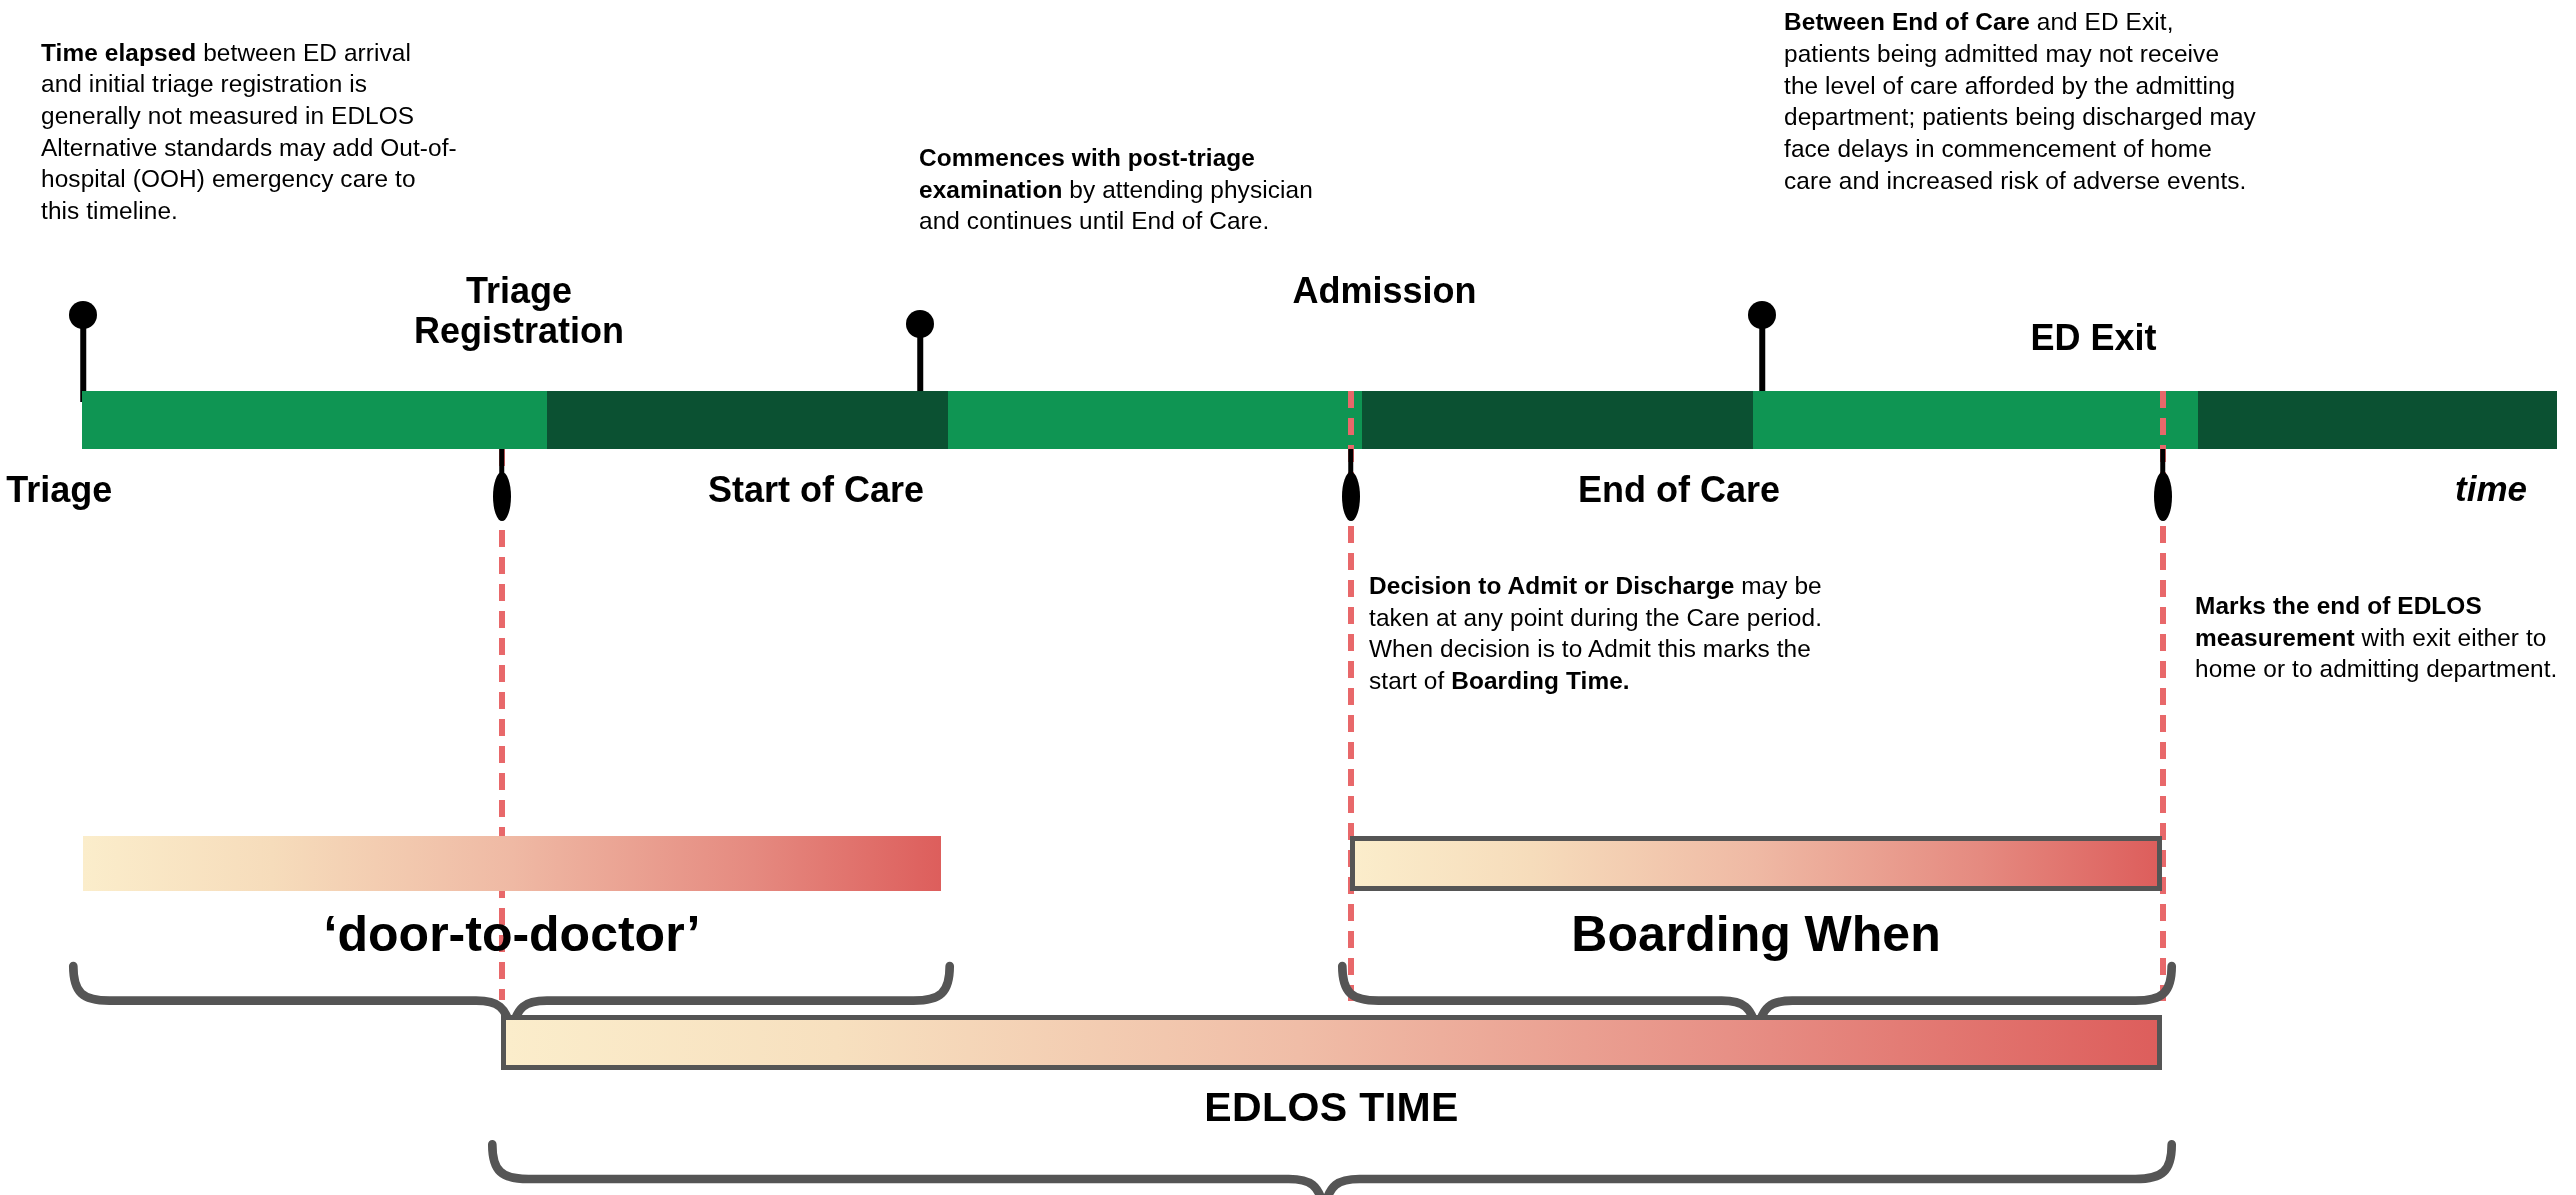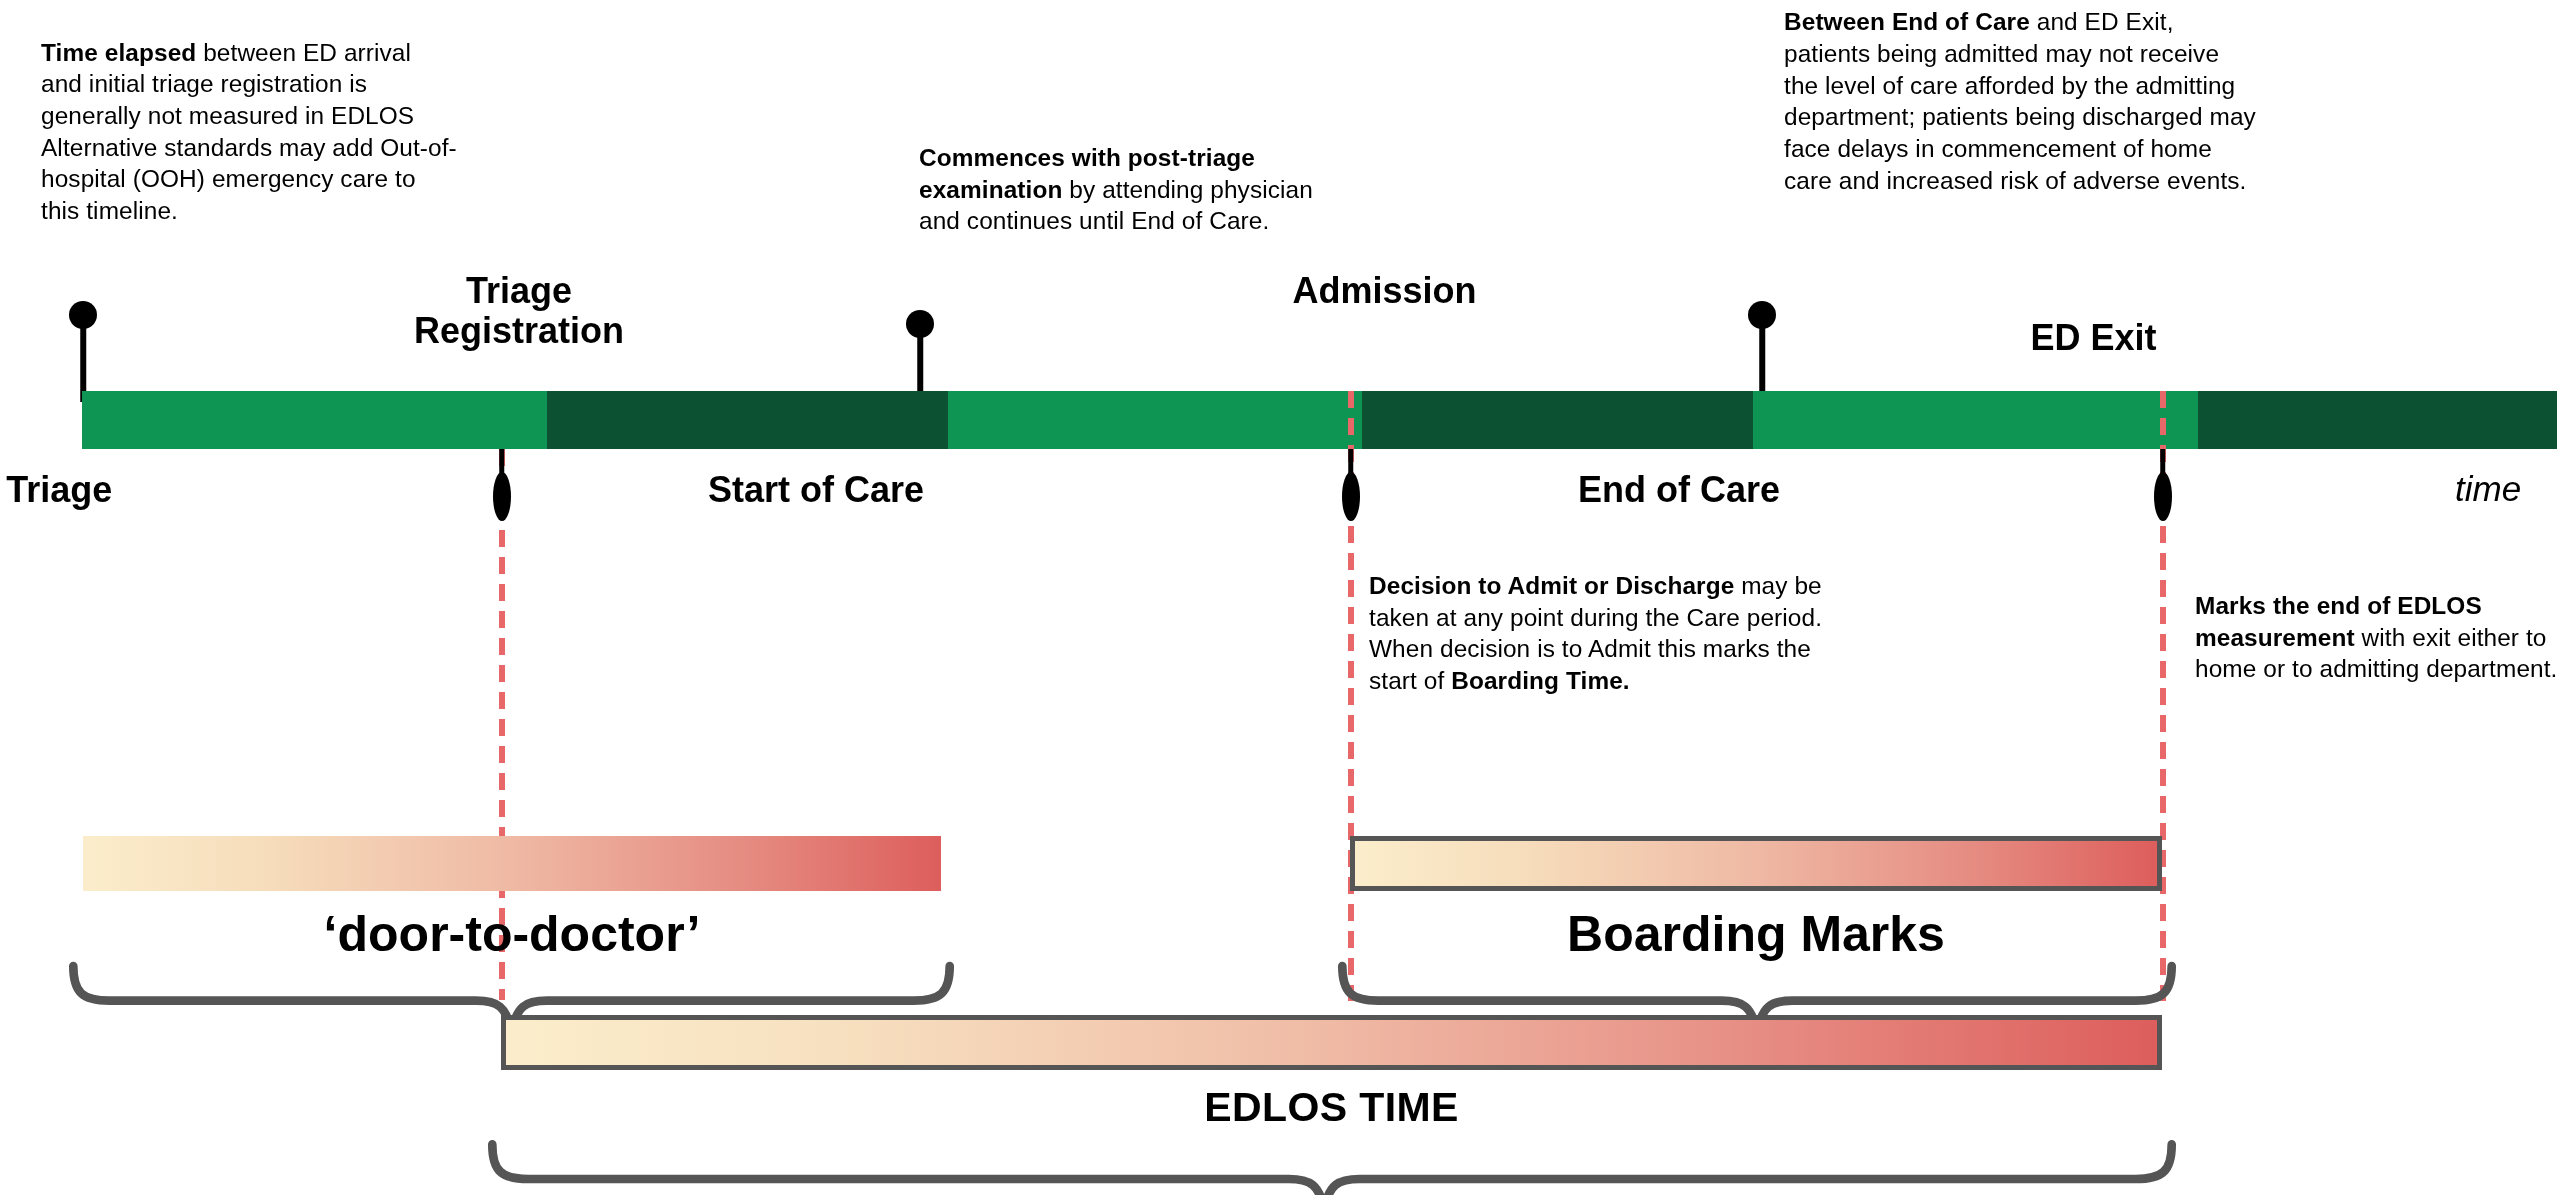--- a/index.html
+++ b/index.html
@@ -38,21 +38,21 @@
   .phase{
     position:absolute;
     font-size:36px;
     font-weight:bold;
     white-space:nowrap;
   }
   .time-axis-label{
     position:absolute;
     font-size:35px;
     font-style:italic;
-    font-weight:normal;
+    font-weight:bold;
     white-space:nowrap;
   }
 
   
   #timeline-bar{
     position:absolute;
     display:flex;
     overflow:hidden;
   }
   #timeline-bar .seg{height:100%;}
@@ -201,21 +201,21 @@
   <div class="gradbar" style="left:83px; top:836px; width:858px; height:55px;
               background:linear-gradient(90deg,#fbedcb 0%,#f6dcbb 22%,#efb9a4 50%,#e58a80 78%,#dd5e5c 100%);"></div>
   <div class="bar-caption" style="left:83px; top:905px; width:858px;">‘door-to-doctor’</div>
 
   <svg class="brace" style="left:67px; top:958px;" width="889" height="79" viewBox="0 0 1130 100" fill="none">
     <path d="M8 10 C8 44, 20 54, 54 54 L520 54 C548 54, 558 62, 565 92 C572 62, 582 54, 610 54 L1076 54 C1110 54, 1122 44, 1122 10" stroke="#555555" stroke-width="11" stroke-linecap="round" fill="none"></path>
   </svg>
 
   <div class="gradbar bordered" style="left:1350px; top:836px; width:812px; height:55px;
               background:linear-gradient(90deg,#fbedcb 0%,#f6dcbb 22%,#efb9a4 50%,#e58a80 78%,#dd5e5c 100%);"></div>
-  <div class="bar-caption" style="left:1350px; top:905px; width:812px;">Boarding Marks</div>
+  <div class="bar-caption" style="left:1350px; top:905px; width:812px;">Boarding When</div>
 
   <svg class="brace" style="left:1336px; top:958px;" width="842" height="79" viewBox="0 0 1070 100" fill="none">
     <path d="M8 10 C8 44, 20 54, 54 54 L490 54 C518 54, 528 62, 535 92 C542 62, 552 54, 580 54 L1016 54 C1050 54, 1062 44, 1062 10" stroke="#555555" stroke-width="11" stroke-linecap="round" fill="none"></path>
   </svg>
 
   <div class="gradbar bordered" style="left:501px; top:1015px; width:1661px; height:55px;
               background:linear-gradient(90deg,#fbedcb 0%,#f7e0bf 20%,#f0bda7 48%,#e79086 74%,#dd5e5c 100%);"></div>
   <div class="bar-caption big" style="left:501px; top:1084px; width:1661px;">EDLOS TIME</div>
 
   <svg class="brace" style="left:486px; top:1138px;" width="1692" height="71" viewBox="0 0 2150 90" fill="none">

